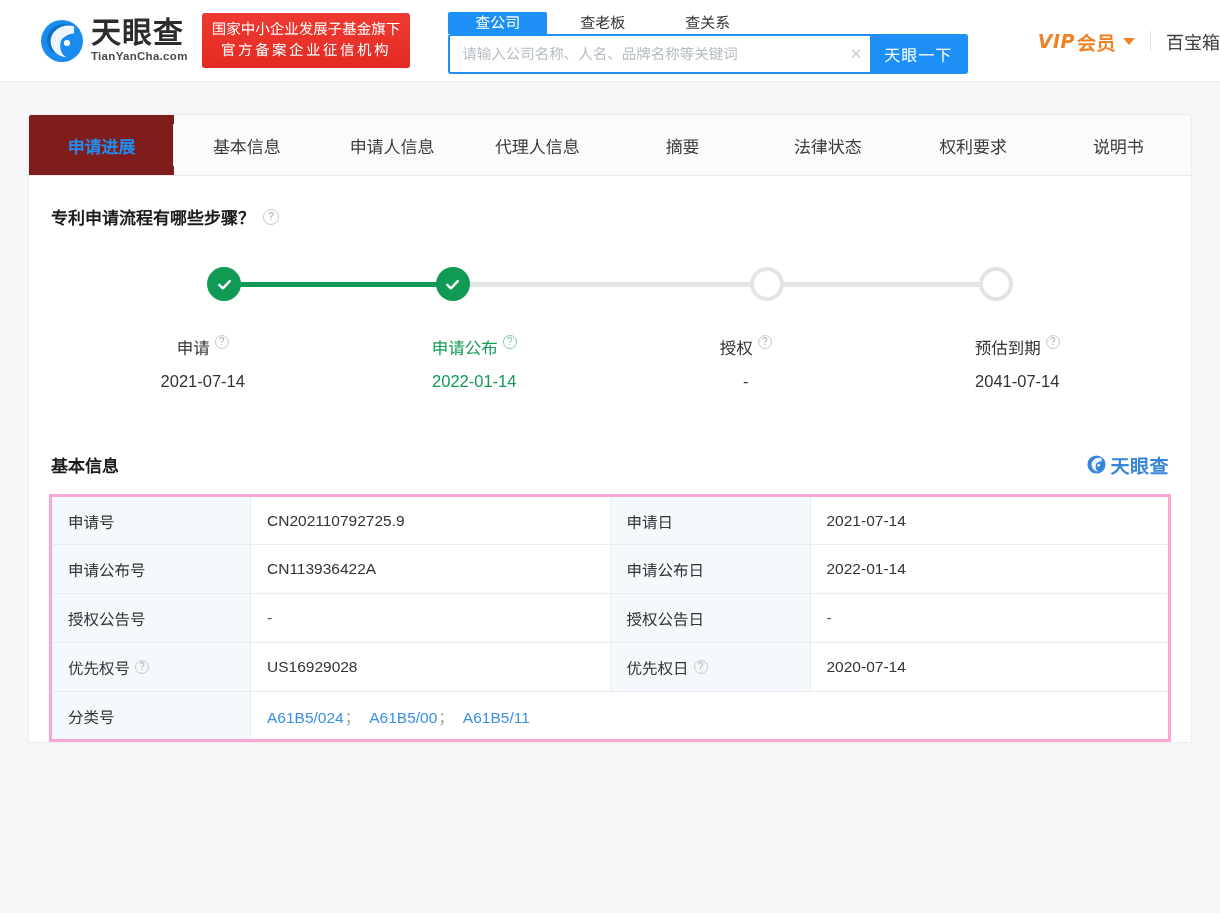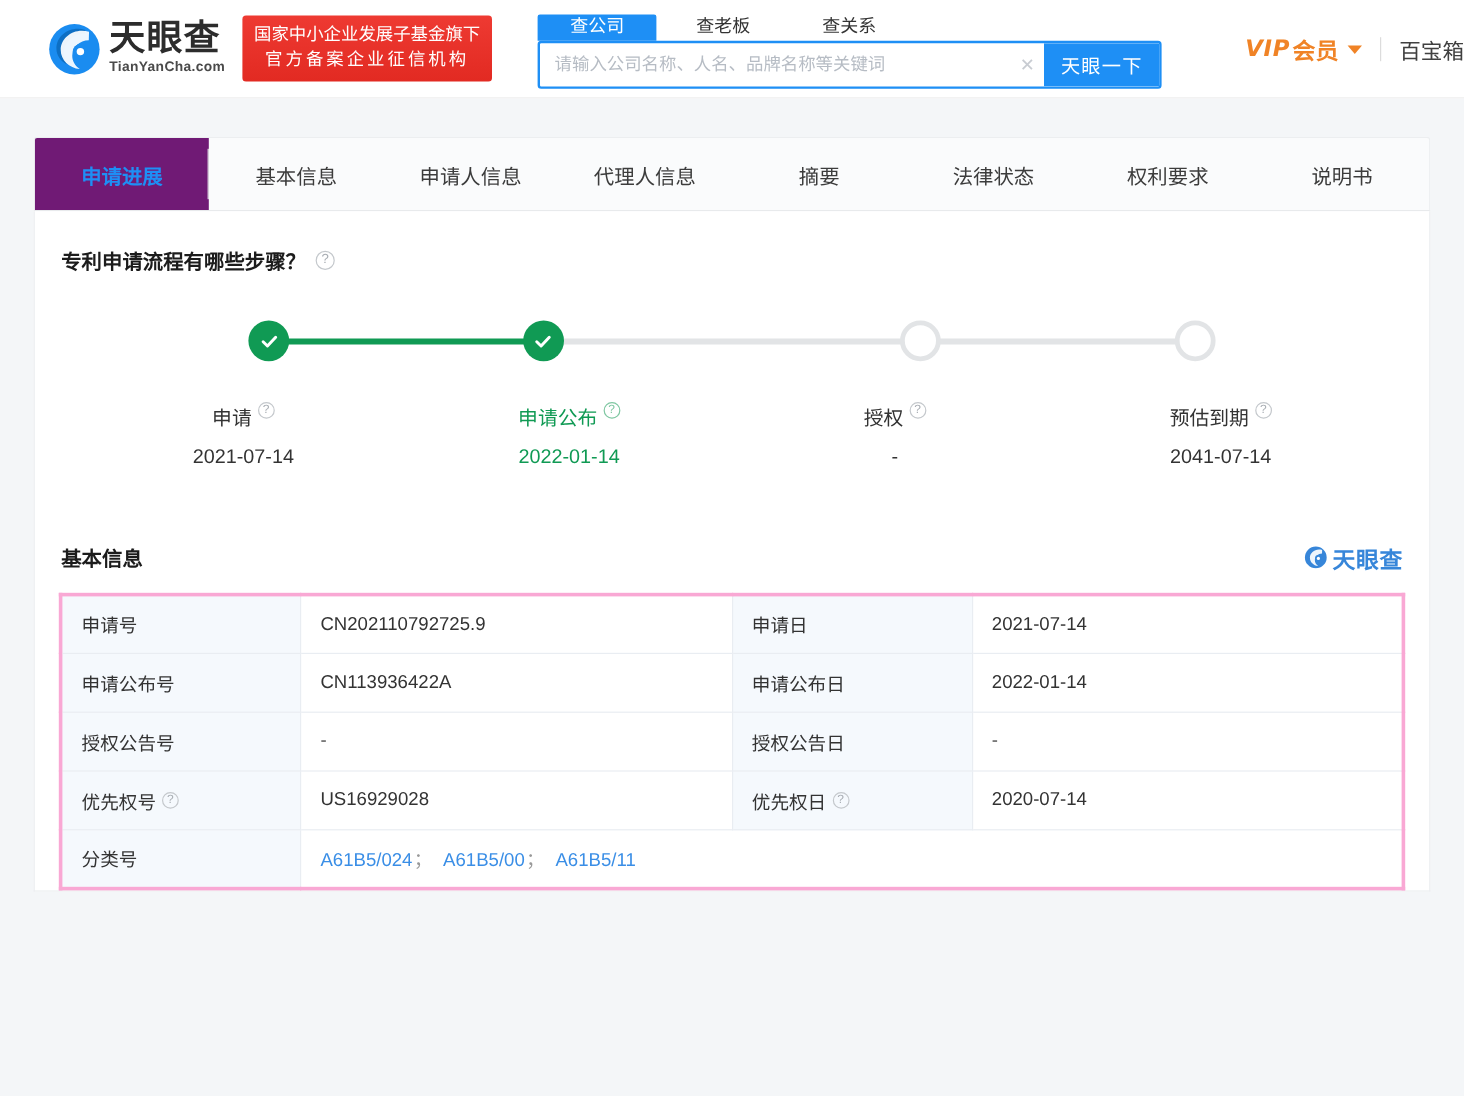--- a/index.html
+++ b/index.html
@@ -189,21 +189,21 @@
     flex: 1;
     display: flex;
     align-items: center;
     justify-content: center;
     font-size: 17px;
     color: #3c3c3c;
     cursor: pointer;
     position: relative;
   }
   .tab.active {
-    background: #701a75;
+    background: #7f1d1d;
     color: #1e8ff5;
     font-weight: bold;
   }
   .tab.active::after {
     content: "";
     position: absolute; right: 0; top: 9px; bottom: 9px;
     width: 1px; background: #e8eaec;
   }
 
   

